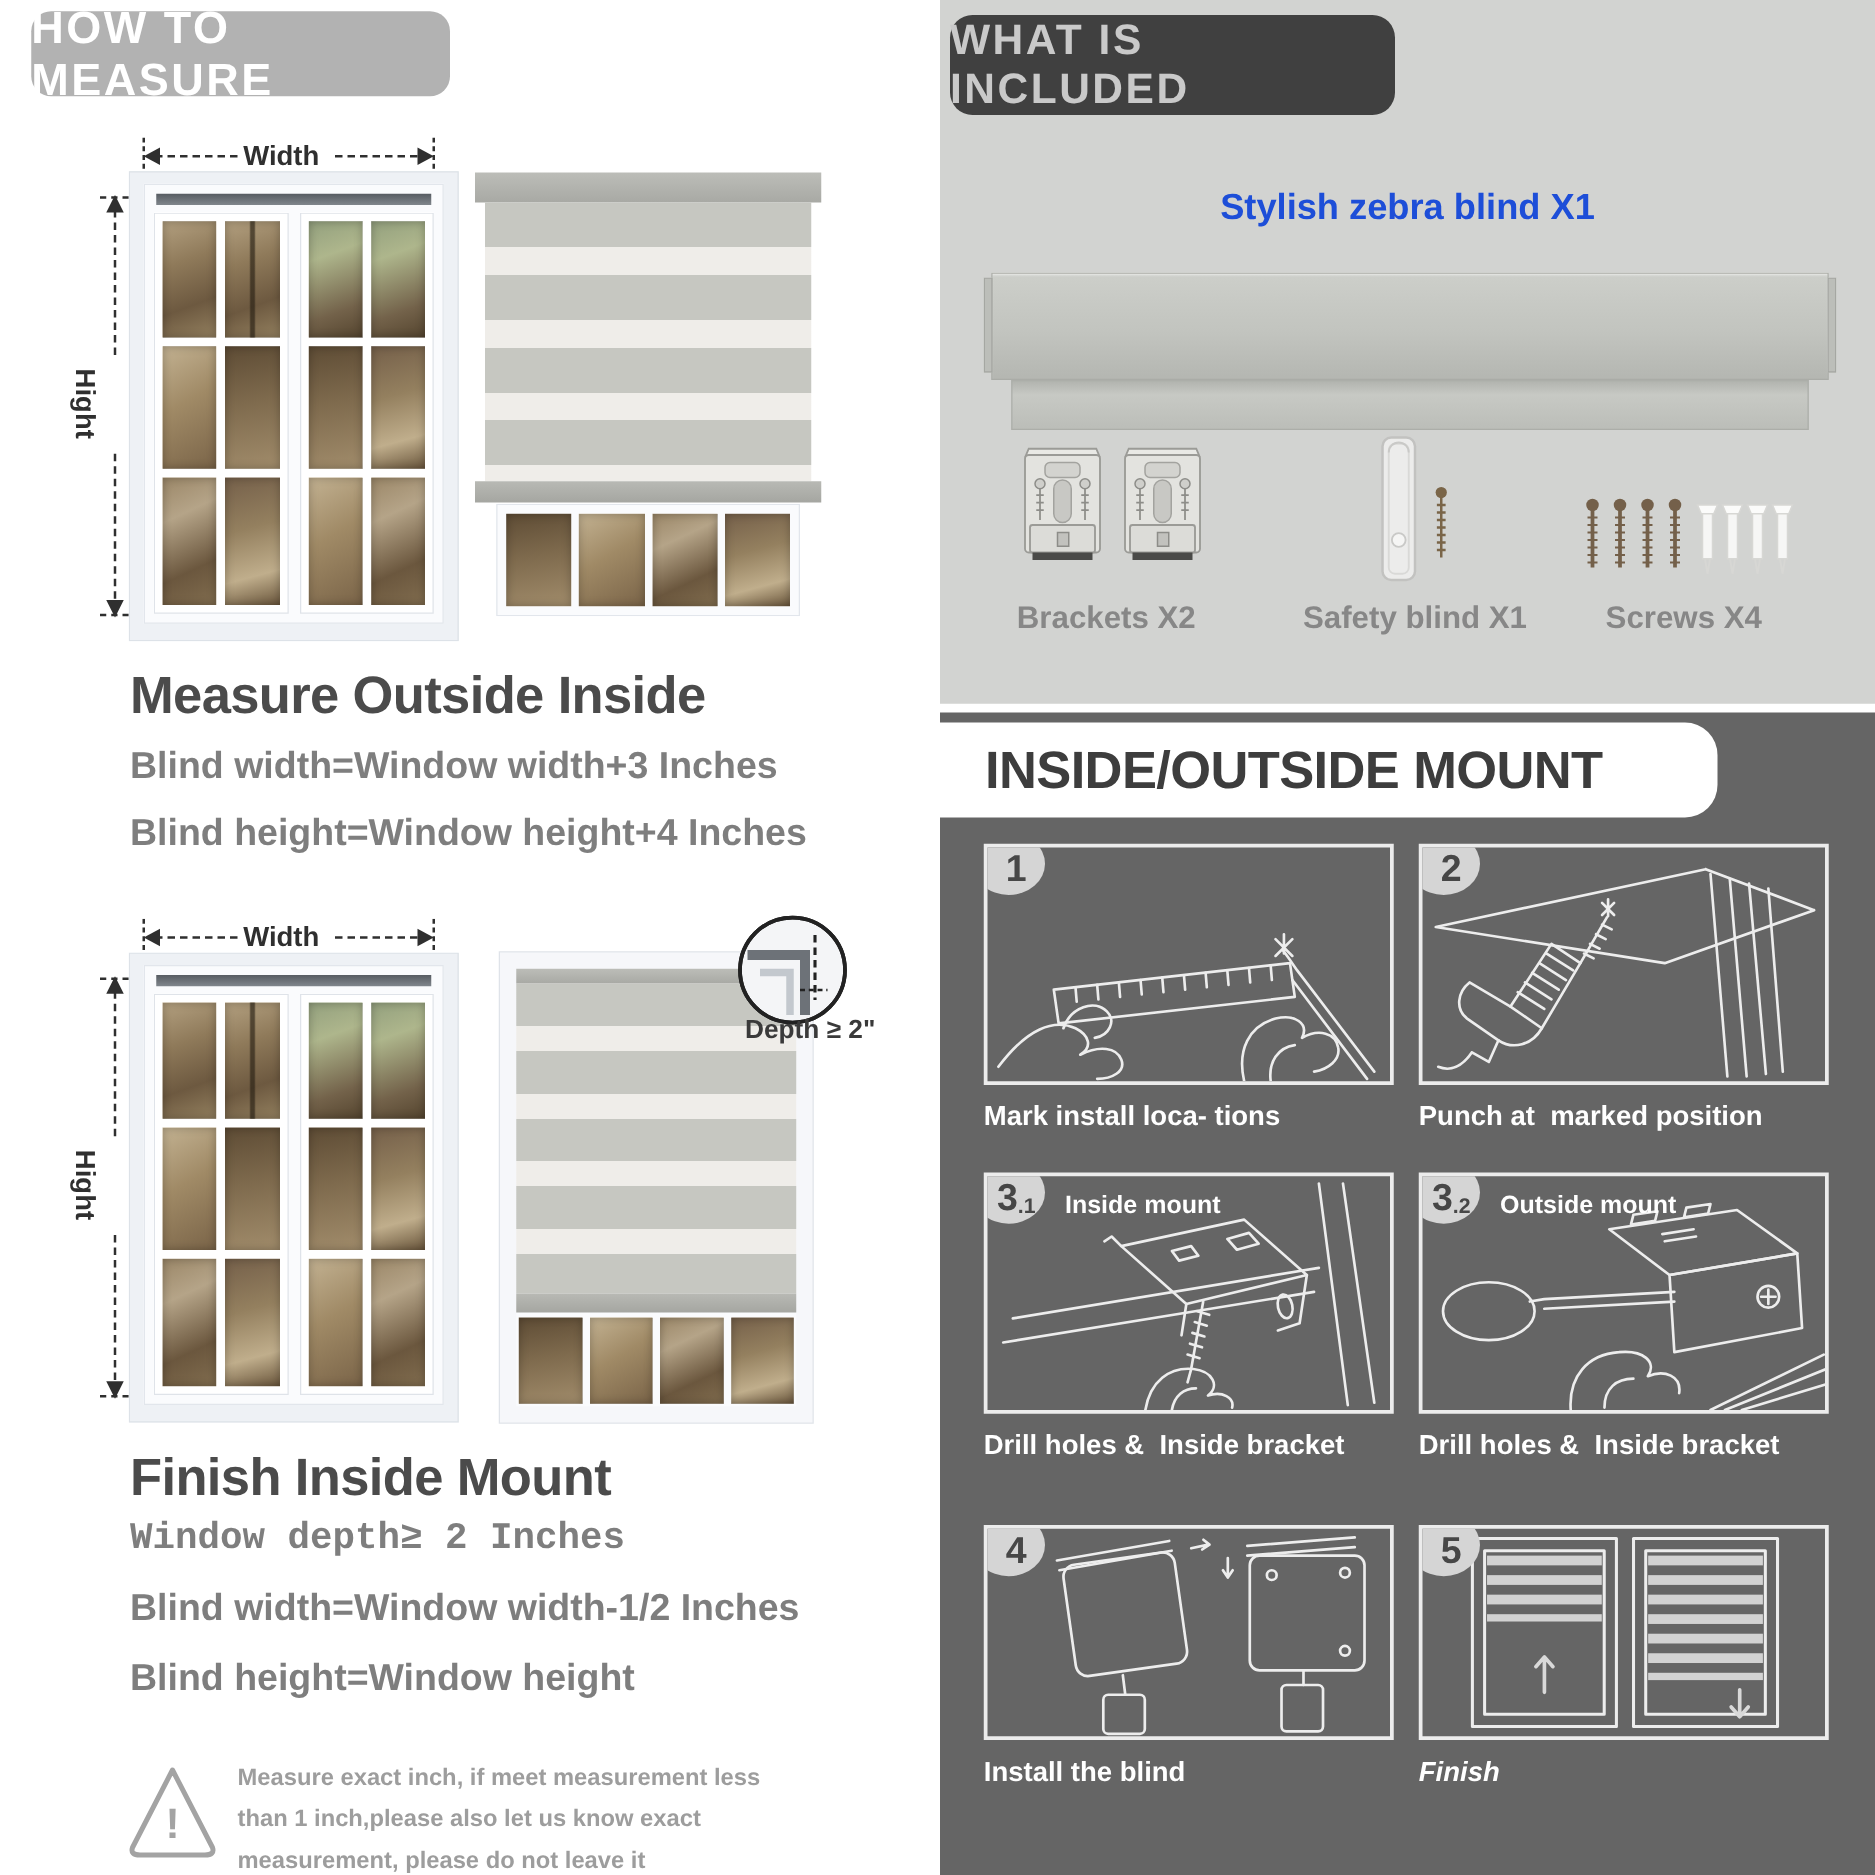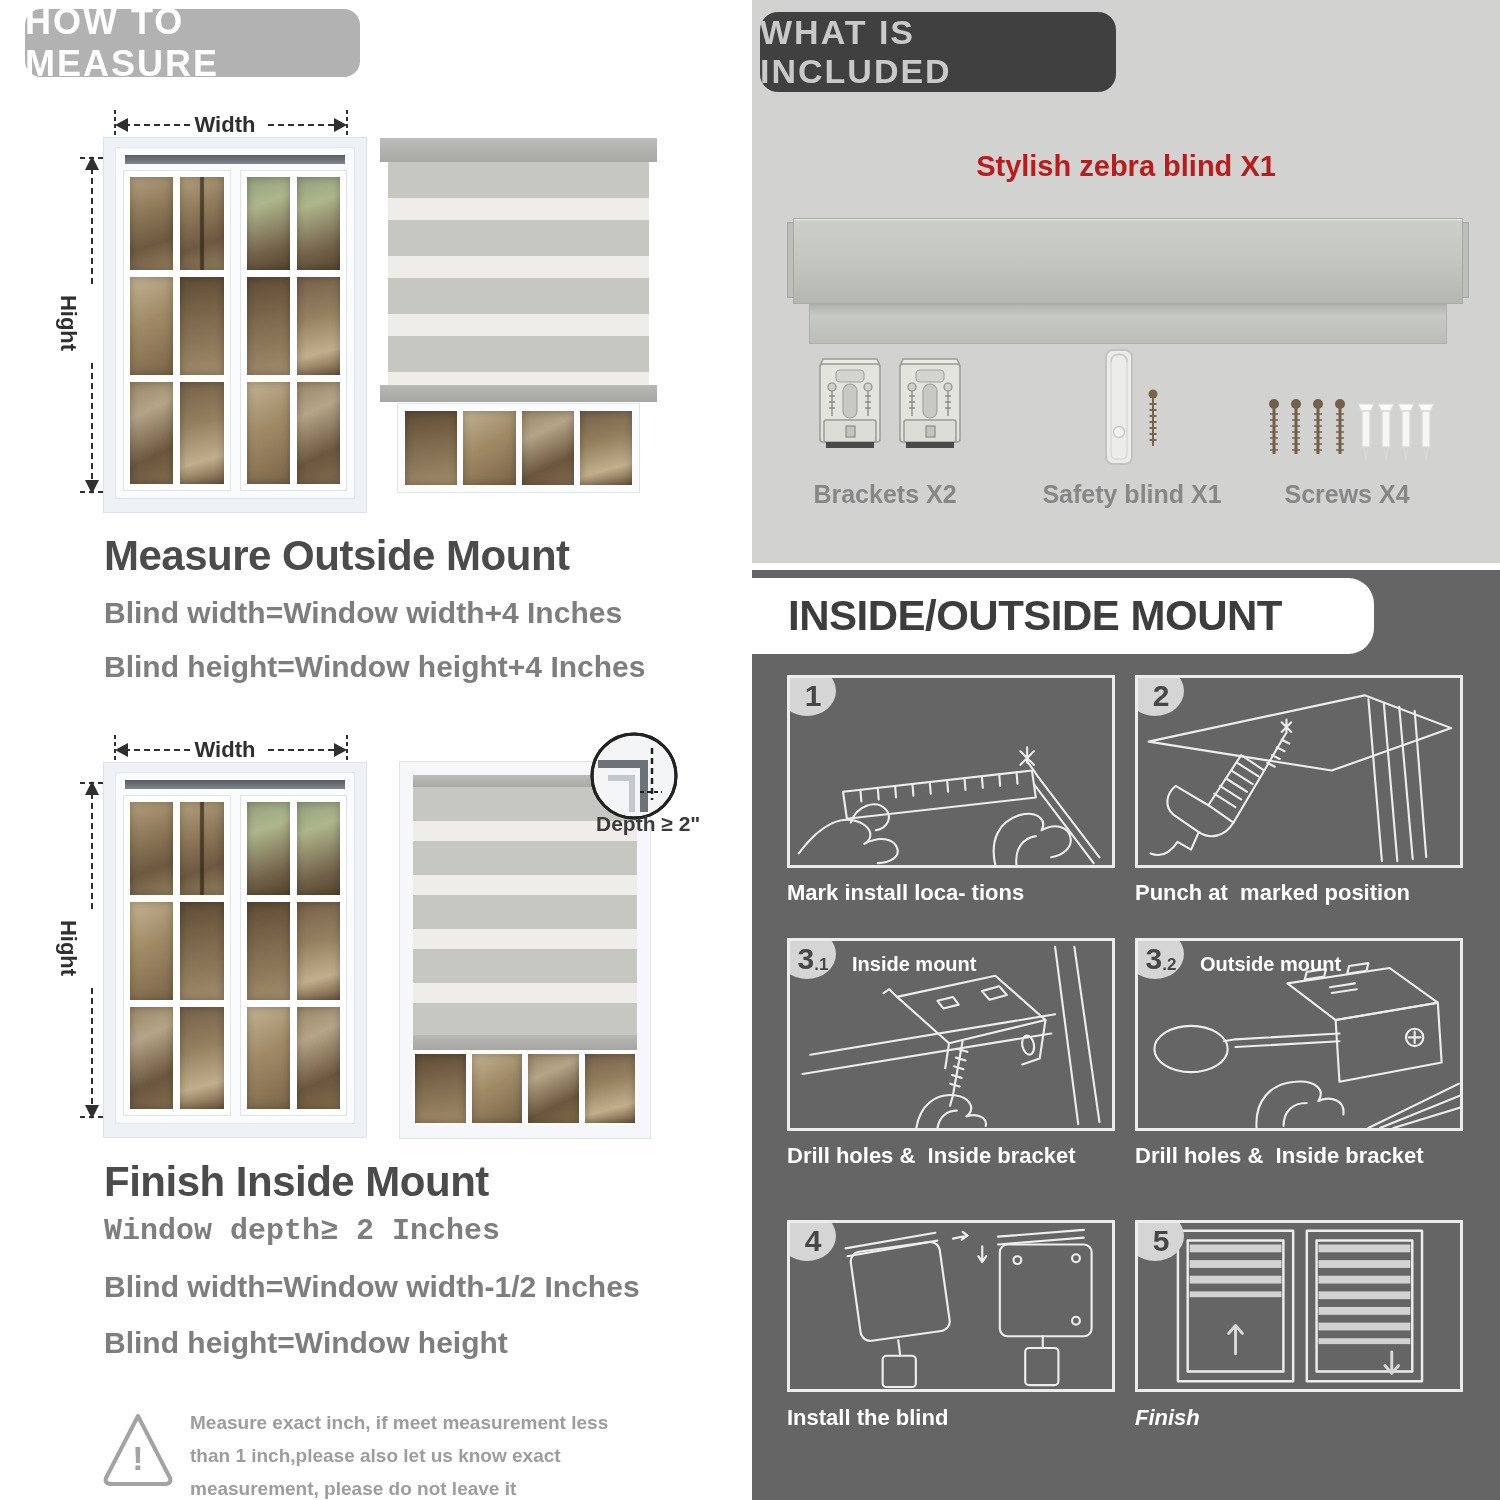--- a/index.html
+++ b/index.html
@@ -53,21 +53,21 @@
   .mi-heading{font-size:42px;font-weight:700;color:#4b4b4b;letter-spacing:-.5px;}
   .mi-line{font-size:30px;font-weight:700;color:#7e7e7e;}
   .warn-text{font-size:19px;font-weight:700;color:#9d9d9d;line-height:33px;white-space:pre-line;width:430px;}
   .depth-label{font-size:21px;font-weight:700;color:#3a3a3a;white-space:pre;}
 
   
   .included-panel{left:752px;top:0;width:748px;height:563px;background:#d2d3d1;}
   .wii-badge{left:8px;top:12px;width:356px;height:80px;background:#404040;border-radius:18px;
              display:flex;align-items:center;justify-content:center;color:#c9c9c9;
              font-size:34px;font-weight:700;letter-spacing:2px;}
-  .stylish-label{left:0;top:150px;width:748px;text-align:center;color:#b91c1c;
+  .stylish-label{left:0;top:150px;width:748px;text-align:center;color:#1d4ed8;
                  font-size:29px;font-weight:700;}
   .rail-main{left:41px;top:218px;width:670px;height:86px;
              background:linear-gradient(180deg,#cdcfca 0%,#c2c4bf 55%,#b4b6b1 100%);
              box-shadow:inset 0 0 0 1px #aaaca7, inset 0 2px 2px rgba(255,255,255,.6);}
   .rail-main::before,.rail-main::after{content:"";position:absolute;top:4px;width:7px;height:76px;background:#bcbeb9;box-shadow:inset 0 0 0 1px #a5a7a2;}
   .rail-main::before{left:-6px;} .rail-main::after{right:-6px;}
   .rail-lower{left:57px;top:304px;width:638px;height:40px;
               background:linear-gradient(180deg,#b0b2ad 0%,#c7c9c4 30%,#bbbdb8 100%);
               box-shadow:inset 0 0 0 1px #acaea9;}
   .item-label{position:absolute;top:480px;text-align:center;color:#878787;font-size:25px;font-weight:700;}
@@ -156,22 +156,22 @@
     <div class="fabric" style="height:223px;width:261px;"></div>
     <div class="botrail" style="height:17px;"></div>
     <div class="stub" style="width:243px;height:90px;margin-top:1px;">
       <div class="pane v4"></div>
         <div class="pane v2"></div>
       <div class="pane v5"></div>
         <div class="pane v6"></div>
     </div>
   </div>
 
-  <div class="abs mi-heading" style="left:104px;top:532px;">Measure Outside Mount</div>
-  <div class="abs mi-line" style="left:104px;top:596px;">Blind width=Window width+4 Inches</div>
+  <div class="abs mi-heading" style="left:104px;top:532px;">Measure Outside Inside</div>
+  <div class="abs mi-line" style="left:104px;top:596px;">Blind width=Window width+3 Inches</div>
   <div class="abs mi-line" style="left:104px;top:650px;">Blind height=Window height+4 Inches</div>
 
   <div class="abs h-arrow" style="left:112px;top:735px;width:238px;">
     <svg width="238" height="30" viewBox="0 0 238 30">
       <g stroke="#2f2f2f" stroke-width="2">
         <line x1="3" y1="0" x2="3" y2="30" stroke-dasharray="4 3"></line>
         <line x1="235" y1="0" x2="235" y2="30" stroke-dasharray="4 3"></line>
         <line x1="12" y1="15" x2="82" y2="15" stroke-dasharray="6 4"></line>
         <line x1="156" y1="15" x2="226" y2="15" stroke-dasharray="6 4"></line>
       </g>

